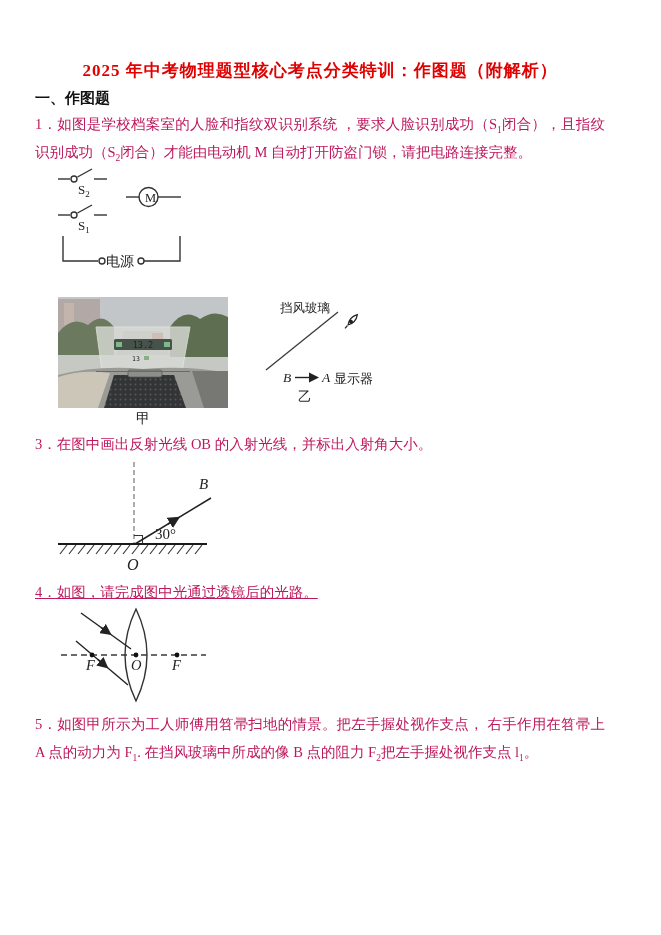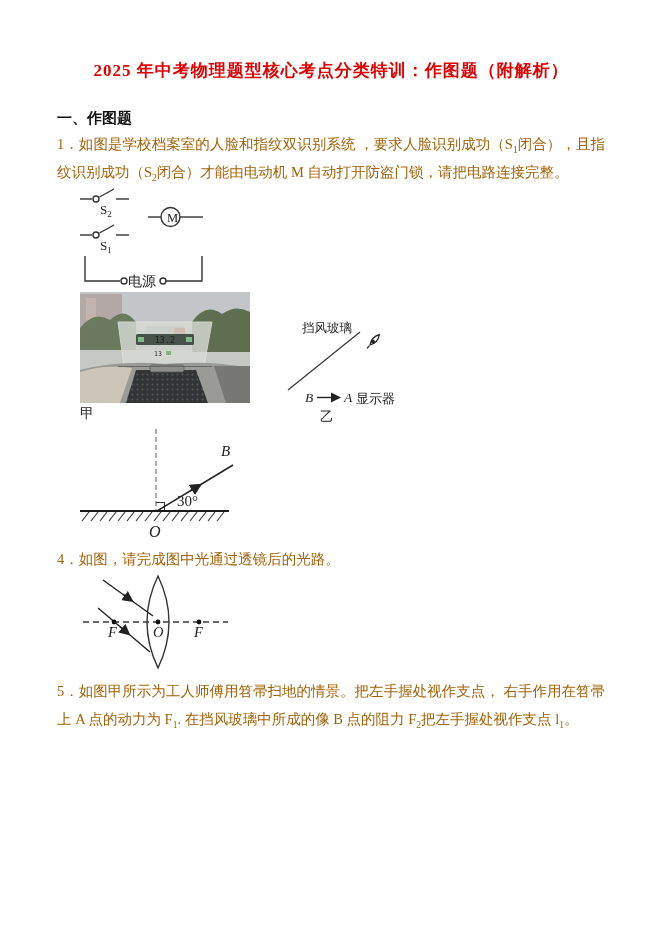--- a/index.html
+++ b/index.html
@@ -6,67 +6,67 @@
   body{
     width:661px;height:935px;
     font-family:"Liberation Serif","DejaVu Serif",serif;
     color:#1c1c1c;
     position:relative;
     overflow:hidden;
   }
   .page{
     box-sizing:border-box;
     width:661px;height:735px;
-    padding:58px 56px 0 57px;
+    padding:58px 56px 0 35px;
   }
   h1.doc-title{
     margin:0;
     font-size:17px;
     line-height:26px;
     font-weight:bold;
     text-align:center;
     color:#e00000;
     letter-spacing:1px;
   }
   h2.section{
-    margin:24px 0 0 0;
+    margin:4px 0 0 0;
     font-size:15px;
     line-height:20px;
     font-weight:bold;
     color:#111;
   }
   p.qtext{
     margin:2px 0 0 0;
     font-size:14.5px;
     line-height:28px;
     text-align:justify;
-    color:#a16207;
+    color:#be185d;
   }
   p.qtext sub{font-size:9.5px;line-height:0;}
   svg{display:block;}
   .fig{margin:0;}
   .circuit-svg{margin:0 0 0 21px;}
   .fig-row{
     display:flex;
     align-items:flex-start;
     margin:0 0 0 23px;
   }
-  .photo-col{display:flex;flex-direction:column;}
+  .photo-col{display:flex;flex-direction:column;align-items:center;margin-top:25px;}
   .photo-caption{
     font-size:14px;
     line-height:18px;
     margin-top:2px;
     color:#222;
   }
   .hud-diagram-svg{margin:23px 0 0 30px;}
   .reflection-svg{margin:0 0 0 21px;}
   .lens-svg{margin:0 0 0 24px;}
   .m2{margin-top:8px;}
   .m3{margin-top:6px;}
-  .m4{margin-top:4px;}
+  .m4{margin-top:4px;text-decoration:underline;}
   text{fill:#222;}
   .cjk-label{font-family:"Liberation Serif","DejaVu Serif",serif;}
   .sym{font-style:italic;font-family:"Liberation Serif","DejaVu Serif",serif;}
   .sym-up{font-style:normal;font-family:"Liberation Serif","DejaVu Serif",serif;}
 </style>
 </head>
 <body>
 
 <div class="page">
 
@@ -168,20 +168,21 @@
         <line x1="-1" y1="0" x2="-4.5" y2="0" stroke="#222" stroke-width="1.2"></line>
       </g>
       <text class="sym" x="25" y="87" font-size="13.5">B</text>
       <line x1="37" y1="82.5" x2="59" y2="82.5" stroke="#222" stroke-width="1.4" marker-end="url(#arrow)"></line>
       <text class="sym" x="64" y="87" font-size="13.5">A</text>
       <text class="cjk-label" x="76" y="88" font-size="13">显示器</text>
       <text class="cjk-label" x="40" y="106" font-size="13.5">乙</text>
     </svg>
   </div>
 
+  <p class="qtext m3"><span>3．在图中画出反射光线 OB 的入射光线，并标出入射角大小。</span></p>
 
   <svg class="fig reflection-svg" width="168" height="118" viewBox="0 0 168 118">
     <defs>
       <marker id="arrow2" viewBox="0 0 10 10" refX="6" refY="5" markerWidth="8" markerHeight="8" orient="auto">
         <path d="M0,0 L10,5 L0,10 Z" fill="#222"></path>
       </marker>
     </defs>
 
     <line x1="78" y1="4" x2="78" y2="86" stroke="#9a9a9a" stroke-width="1.6" stroke-dasharray="5,3"></line>
 

